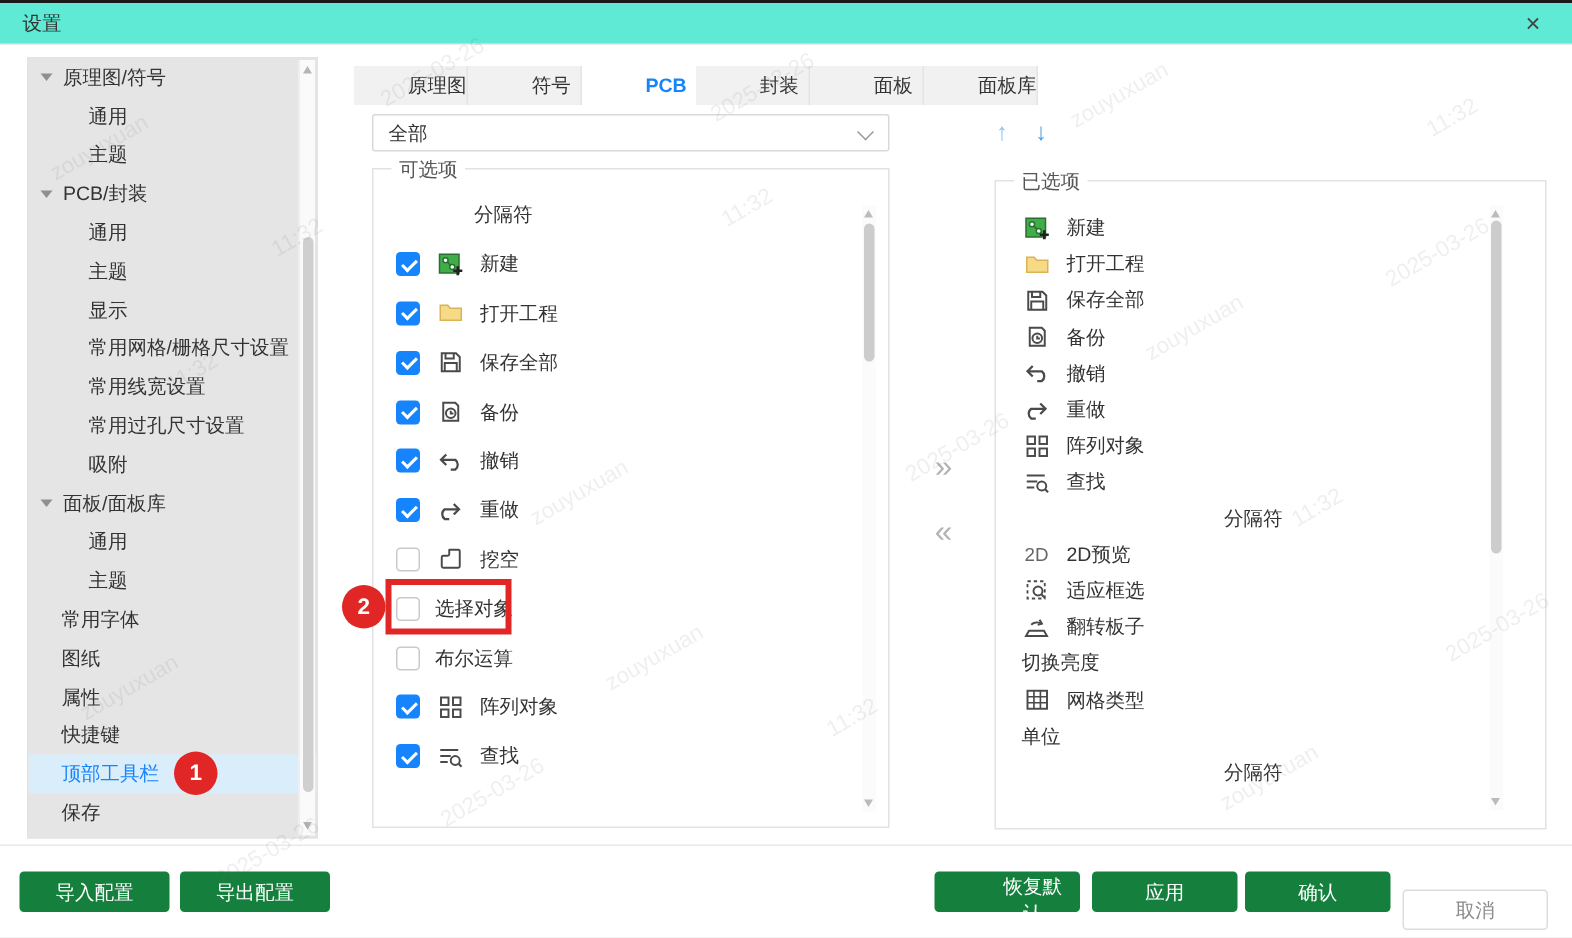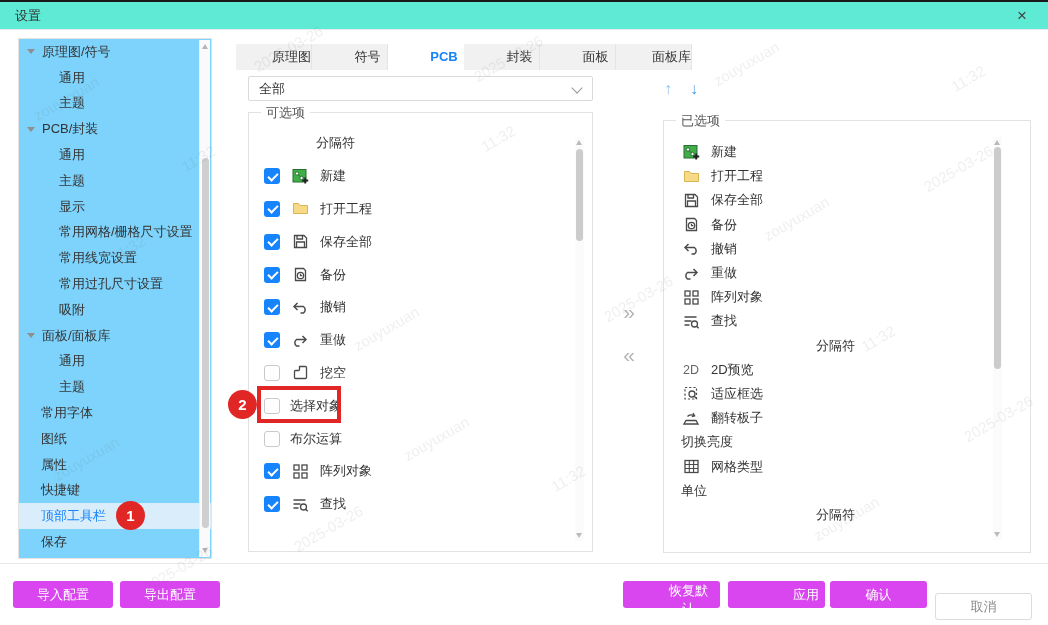--- a/index.html
+++ b/index.html
@@ -8,21 +8,21 @@
     border-bottom:1px solid #e6e6e6;}
   
   .titlebar{position:absolute;left:0;top:0;right:0;height:30px;background:#5eead4;
     border-top:2px solid #1a1a1a;border-bottom:1px solid #e9e9e9;display:flex;align-items:center;
     box-sizing:border-box;}
   .titlebar .title{margin-left:15px;font-size:13px;color:#333;}
   .close-btn{position:absolute;right:14px;top:2px;width:24px;height:24px;line-height:24px;
     text-align:center;font-size:17px;color:#444;cursor:pointer;}
   
   .sidebar{position:absolute;left:18px;top:38px;width:194px;height:521px;border:1px solid #e3e3e3;
-    box-sizing:border-box;overflow:hidden;background:#7dd3fc;}
+    box-sizing:border-box;overflow:hidden;background:#e5e5e5;}
   .tree-row{height:25.8px;display:flex;align-items:center;cursor:pointer;white-space:nowrap;}
   .tree-row.group{padding-left:8px;}
   .tree-row.child{padding-left:40px;}
   .tree-row.top{padding-left:22px;}
   .tree-row.selected{background:#d9edfb;color:#1684fc;}
   .tri{width:0;height:0;border-left:4.5px solid transparent;border-right:4.5px solid transparent;
     border-top:5.5px solid #8f8f8f;margin-right:7px;flex-shrink:0;}
   .sb-scroll{position:absolute;right:1px;top:1px;bottom:1px;width:10px;background:#fafafa;
     border-left:1px solid #eee;}
   .sb-thumb{position:absolute;left:1.5px;width:7px;background:#cfcfcf;border-radius:4px;}
@@ -75,26 +75,26 @@
   .ls-down{bottom:3px;border-top:5px solid #bbb;}
   
   .xfer{position:absolute;left:612px;width:34px;text-align:center;font-size:21px;color:#b3b3b3;
     cursor:pointer;user-select:none;}
   .xfer.to-right{top:300px;}
   .xfer.to-left{top:343px;}
   
   .footer-sep{position:absolute;left:0;right:0;top:563px;border-top:1px solid #e9e9e9;}
   .btn{position:absolute;top:581px;height:27px;border-radius:3px;border:none;font-size:13px;
     cursor:pointer;font-family:inherit;}
-  .btn.blue{background:#d946ef;color:#fff;}
+  .btn.blue{background:#15803d;color:#fff;}
   .btn.ghost{background:#fff;color:#8a8a8a;border:1px solid #dcdcdc;}
   .btn.import{left:13px;width:100px;}
   .btn.export{left:120px;width:100px;}
   .btn.restore{left:623px;width:97px;padding-left:40px;}
-  .btn.apply{left:728px;width:97px;text-align:right;}
+  .btn.apply{left:728px;width:97px;}
   .btn.confirm{left:830px;width:97px;}
   .btn.cancel{left:935px;width:97px;margin-top:12px;}
   
   .ann-circle{position:absolute;width:29px;height:29px;border-radius:50%;background:#e12626;color:#fff;
     font-weight:bold;font-size:15px;line-height:29px;text-align:center;z-index:30;}
   .ann-circle.one{left:116px;top:501px;}
   .ann-circle.two{left:228px;top:390px;}
   .ann-rect{position:absolute;left:257px;top:386px;width:84px;height:37px;border:4px solid #e12626;
     box-sizing:border-box;z-index:25;}
   

